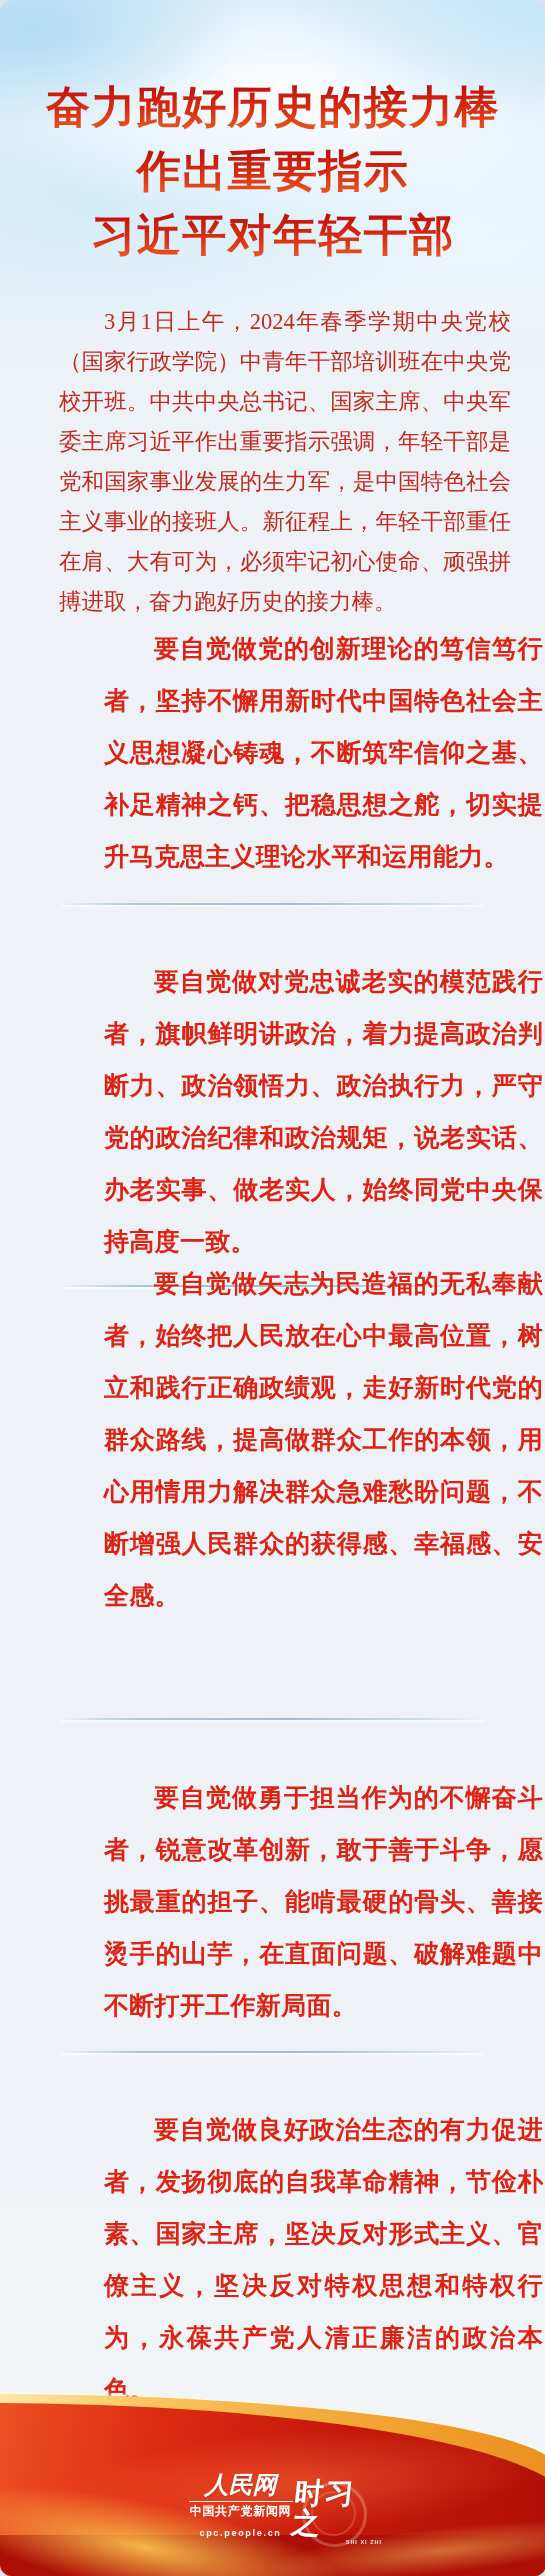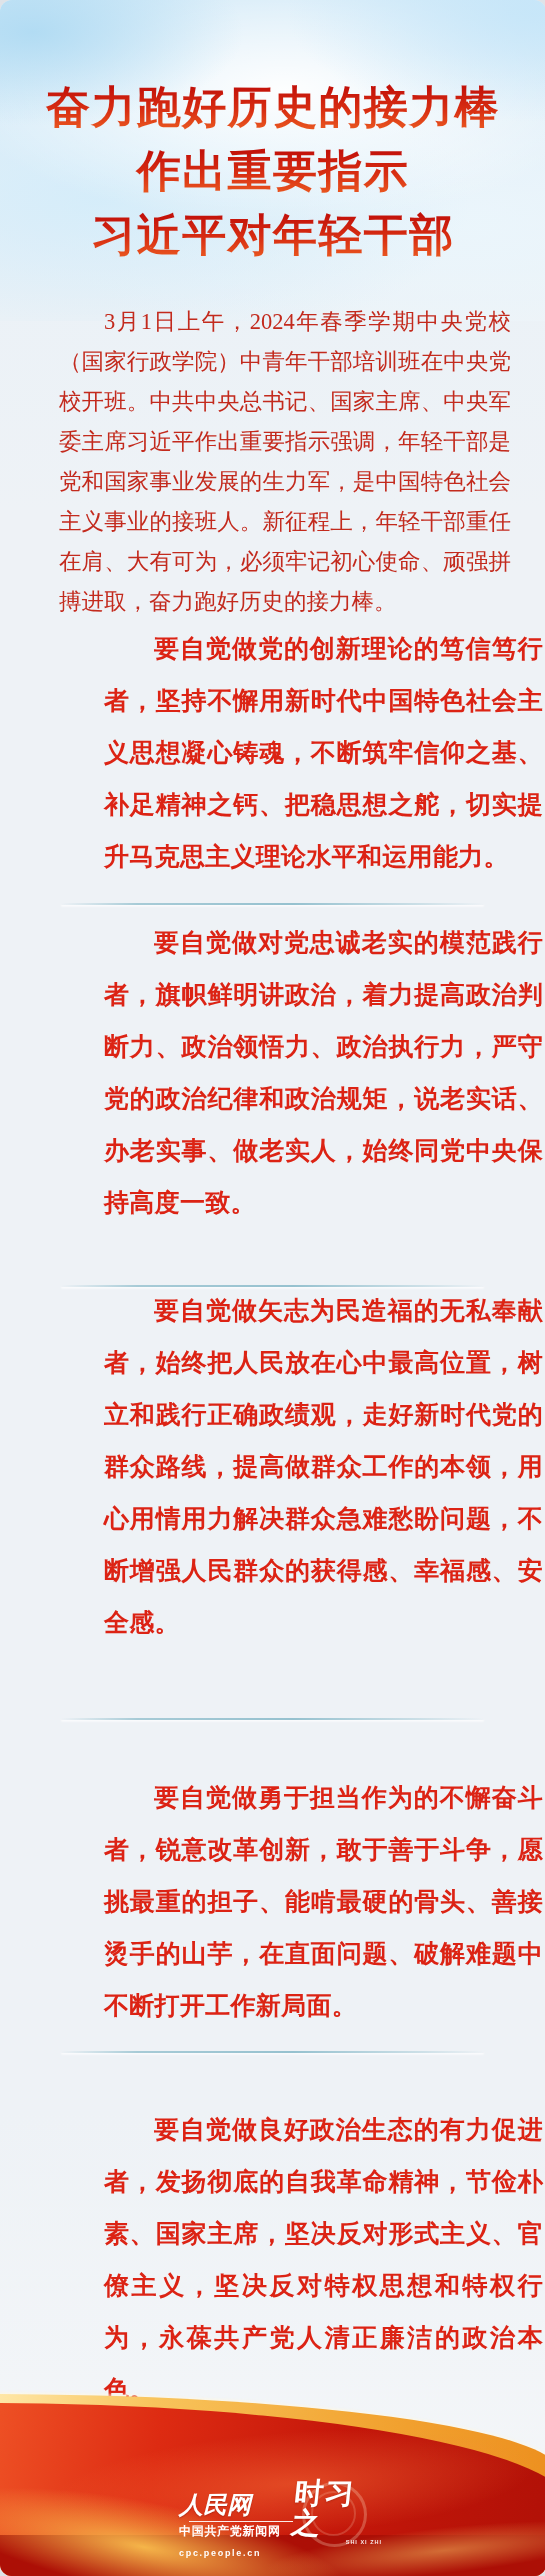--- a/index.html
+++ b/index.html
@@ -58,22 +58,22 @@
     font-family:"Liberation Sans","DejaVu Sans",sans-serif;
     font-weight:900;
     font-size:25px;line-height:52px;
     letter-spacing:0.3px;
     color:#dc2314;
     text-align:justify;
     text-indent:50px;
     margin-left:44px;
   }
   .p2{top:622px;}
-  .p3{top:916px;}
-  .p4{top:1284px;}
+  .p3{top:955px;}
+  .p4{top:1257px;}
   .p5{top:1771px;}
   .p6{top:2103px;}
   
   .divider{
     position:absolute;left:61px;width:423px;height:2px;
     background:linear-gradient(90deg,
       rgba(160,198,210,0) 0%,
       rgba(154,196,209,.85) 18%,
       rgba(140,188,203,.9) 55%,
       rgba(170,205,216,.5) 85%,
@@ -127,22 +127,22 @@
     position:absolute;left:302px;top:145px;width:59px;height:59px;
     border:3.4px solid rgba(255,236,210,.26);
     border-radius:50%;
   }
   .brand-ring-inner{
     position:absolute;left:311px;top:154px;width:41px;height:41px;
     border:2px solid rgba(255,236,210,.18);
     border-radius:50%;
   }
   .site-block{
-    position:absolute;left:179px;top:154px;width:123px;
-    text-align:left;color:#ffffff;
+    position:absolute;left:179px;top:134px;width:123px;
+    text-align:center;color:#ffffff;
   }
   .site-script{
     font-family:"DejaVu Serif","Liberation Serif",serif;
     font-style:italic;font-weight:bold;
     font-size:24px;line-height:27px;
     text-shadow:0 0.7px 1.4px rgba(120,15,5,.4);
   }
   .site-divider{
     width:104px;height:1.4px;margin:2.7px auto 2.7px;
     background:rgba(255,255,255,.9);

